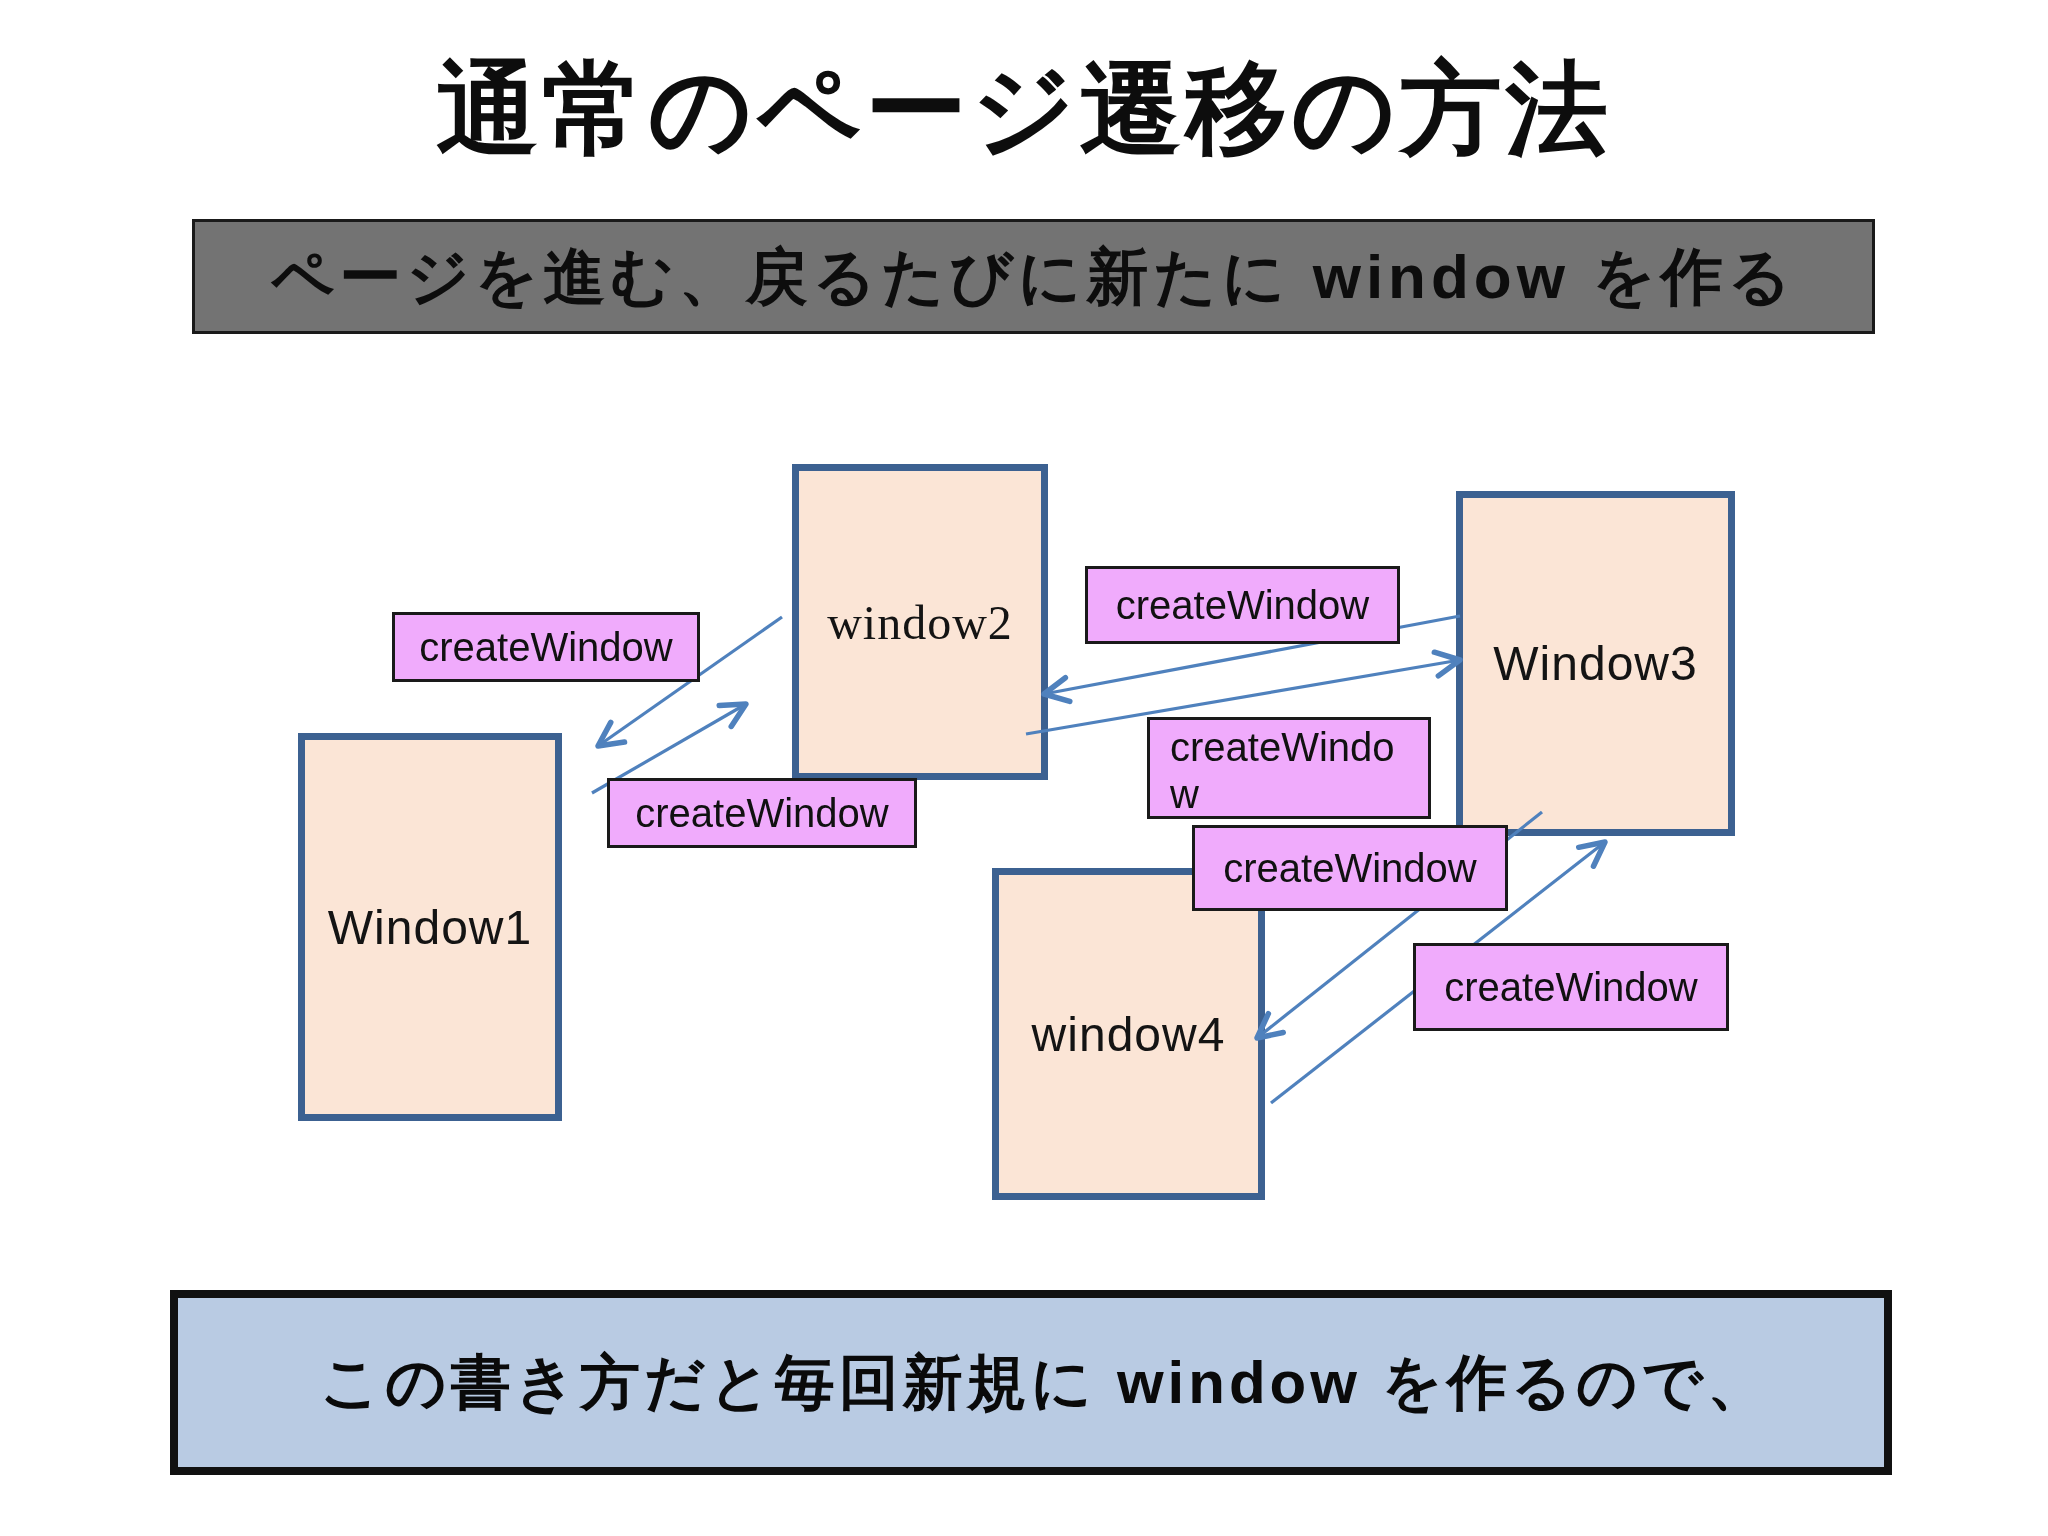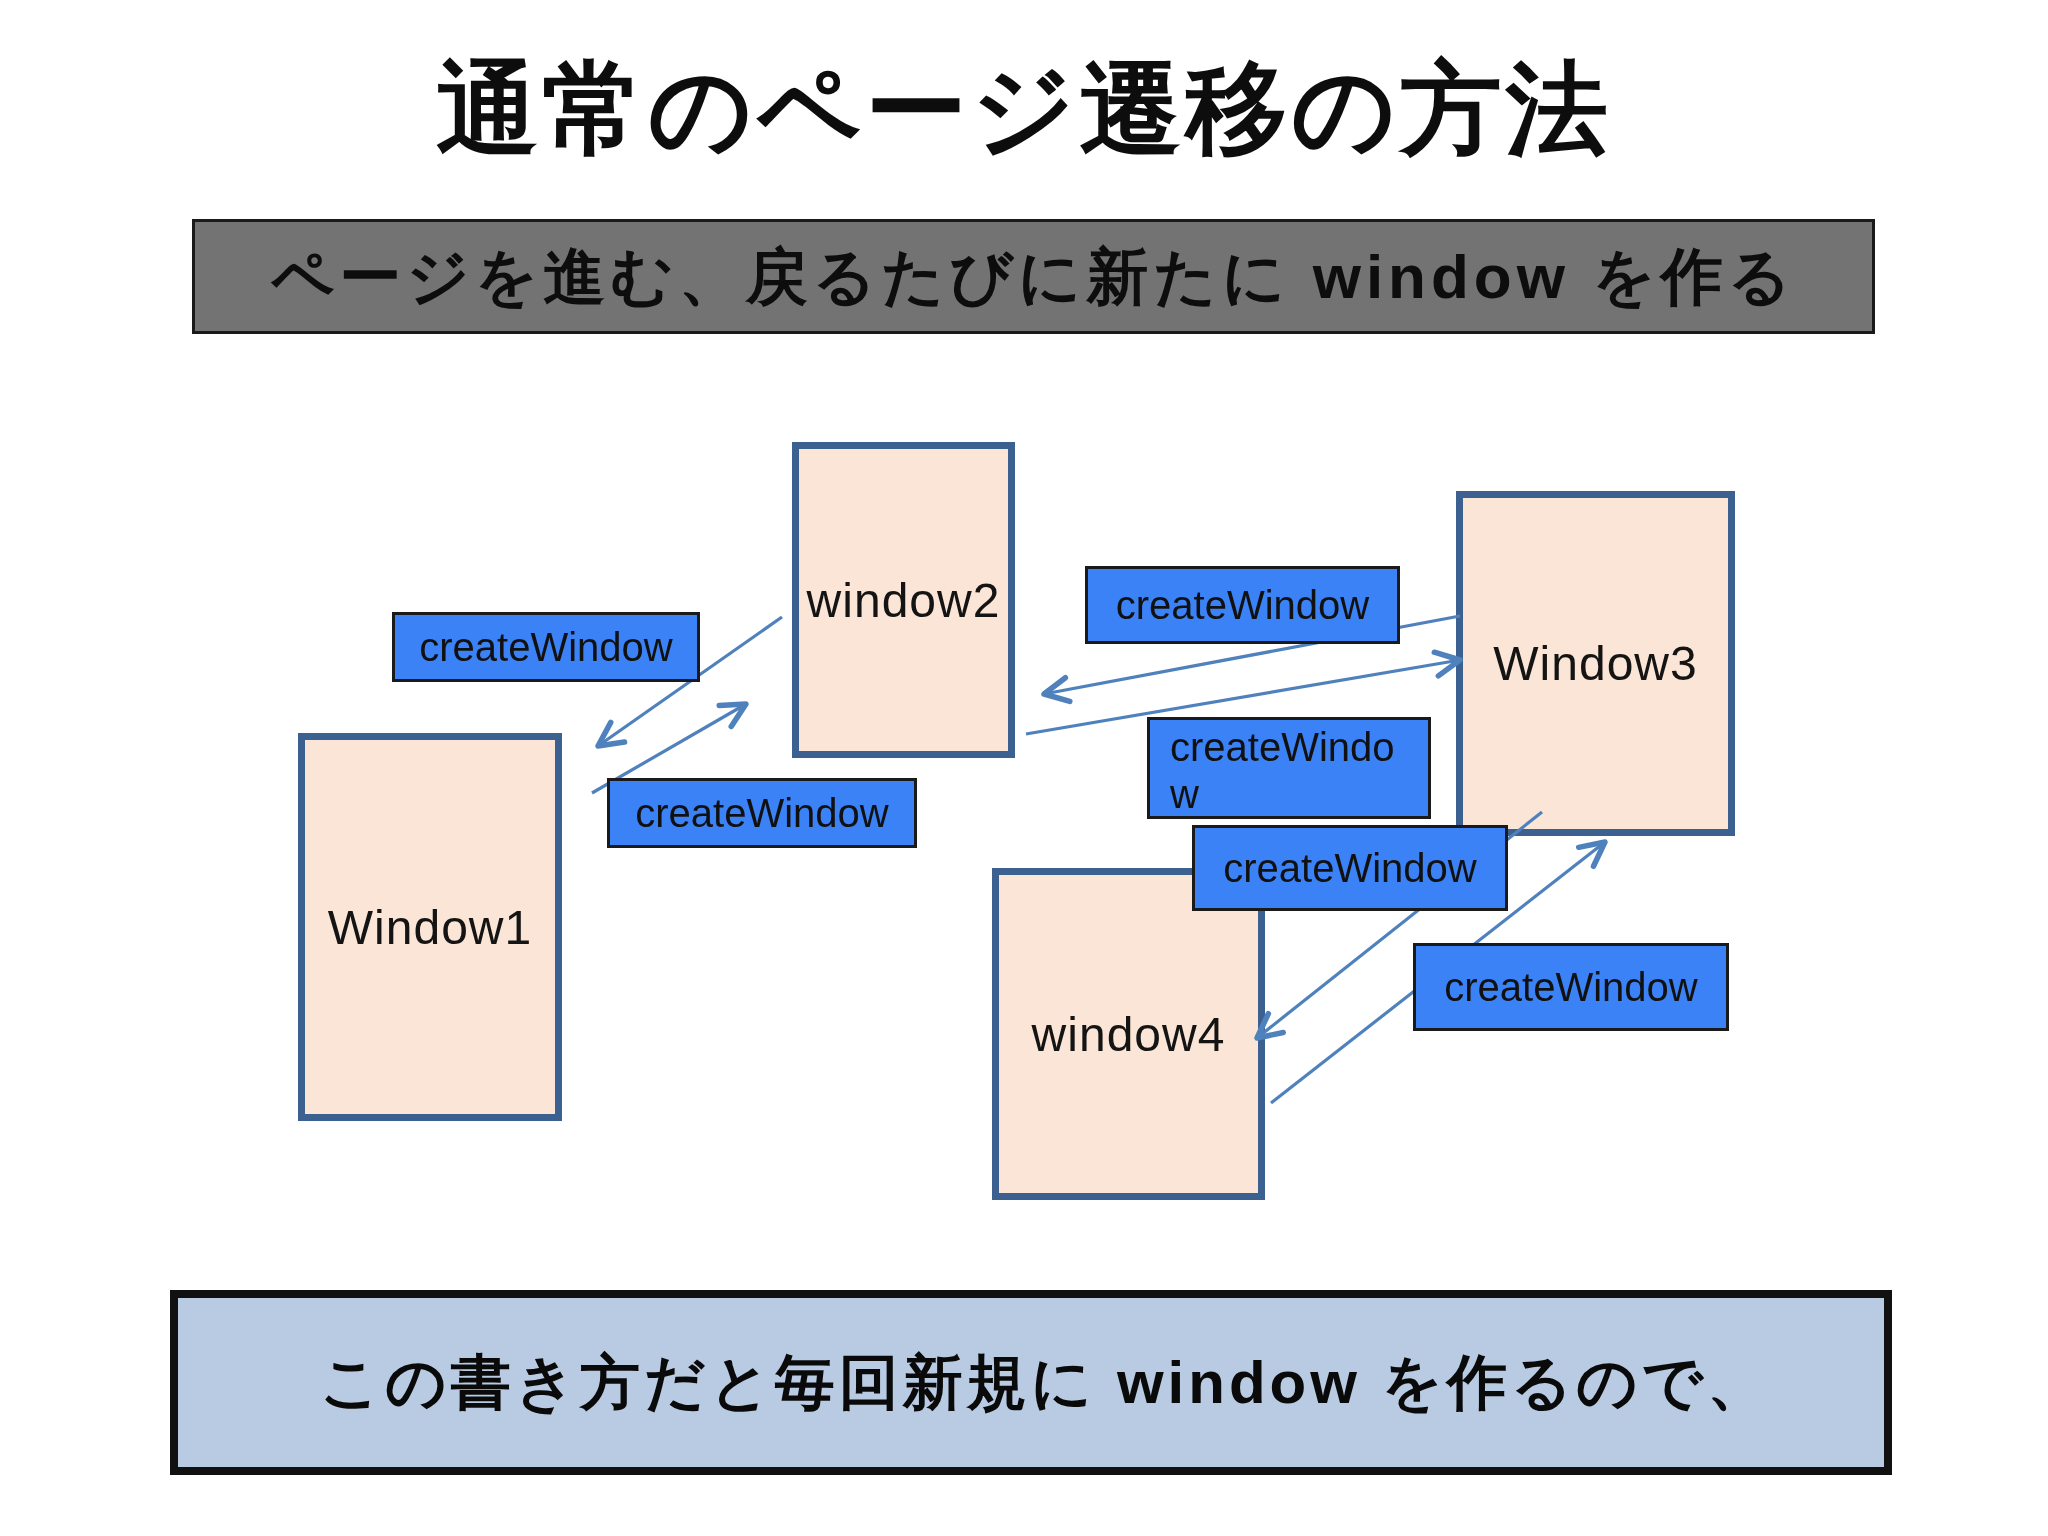--- a/index.html
+++ b/index.html
@@ -32,32 +32,32 @@
   .win{
     position:absolute;
     background:#fbe5d6;
     border:7px solid #3c6191;
     box-sizing:border-box;
     display:flex;align-items:center;justify-content:center;
     z-index:1;
   }
   .win .lbl{font-size:48px;color:#141414;letter-spacing:1px;}
   #win1{left:298px;top:733px;width:264px;height:388px;}
-  #win2{left:792px;top:442px;width:223px;height:316px;}
+  #win2{left:792px;top:464px;width:256px;height:316px;font-family:Liberation Serif, serif;}
   #win3{left:1456px;top:475px;width:279px;height:345px;margin-top:16px;}
   #win4{left:977px;top:868px;width:273px;height:332px;margin-left:15px;}
   
   #connector-layer{
     position:absolute;left:0;top:0;width:2048px;height:1536px;
     z-index:2;pointer-events:none;
   }
   
   .cw{
     position:absolute;
-    background:#3b82f6;
+    background:#f0abfc;
     border:3px solid #1a1a1a;
     box-sizing:border-box;
     display:flex;align-items:center;justify-content:center;
     font-size:40px;color:#111;
     z-index:3;
   }
   #cw1{left:392px;top:612px;width:308px;height:70px;}
   #cw2{left:607px;top:778px;width:310px;height:70px;}
   #cw3{left:1085px;top:566px;width:315px;height:78px;}
   #cw4{

